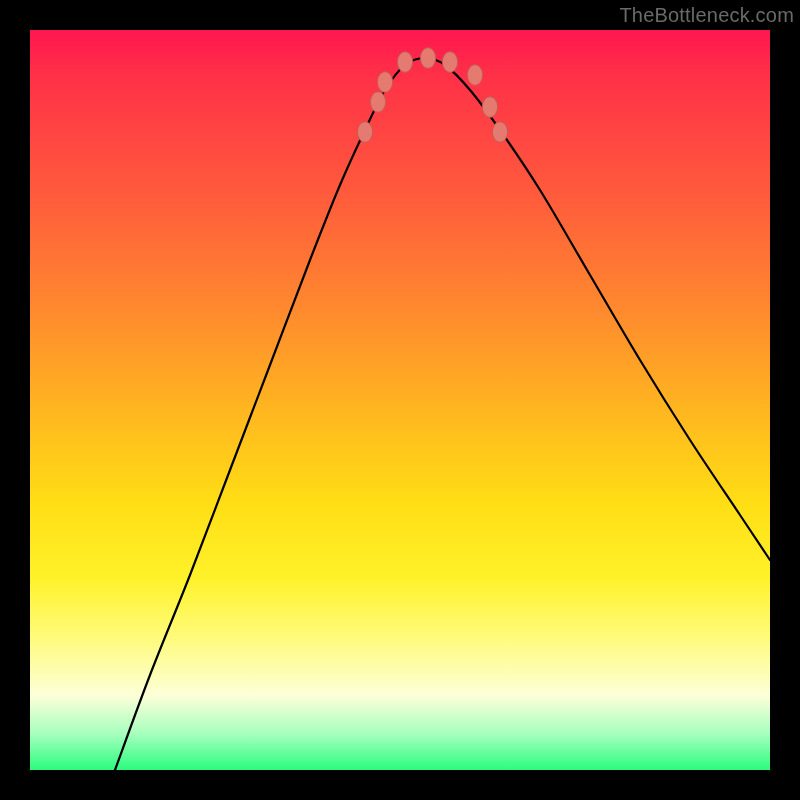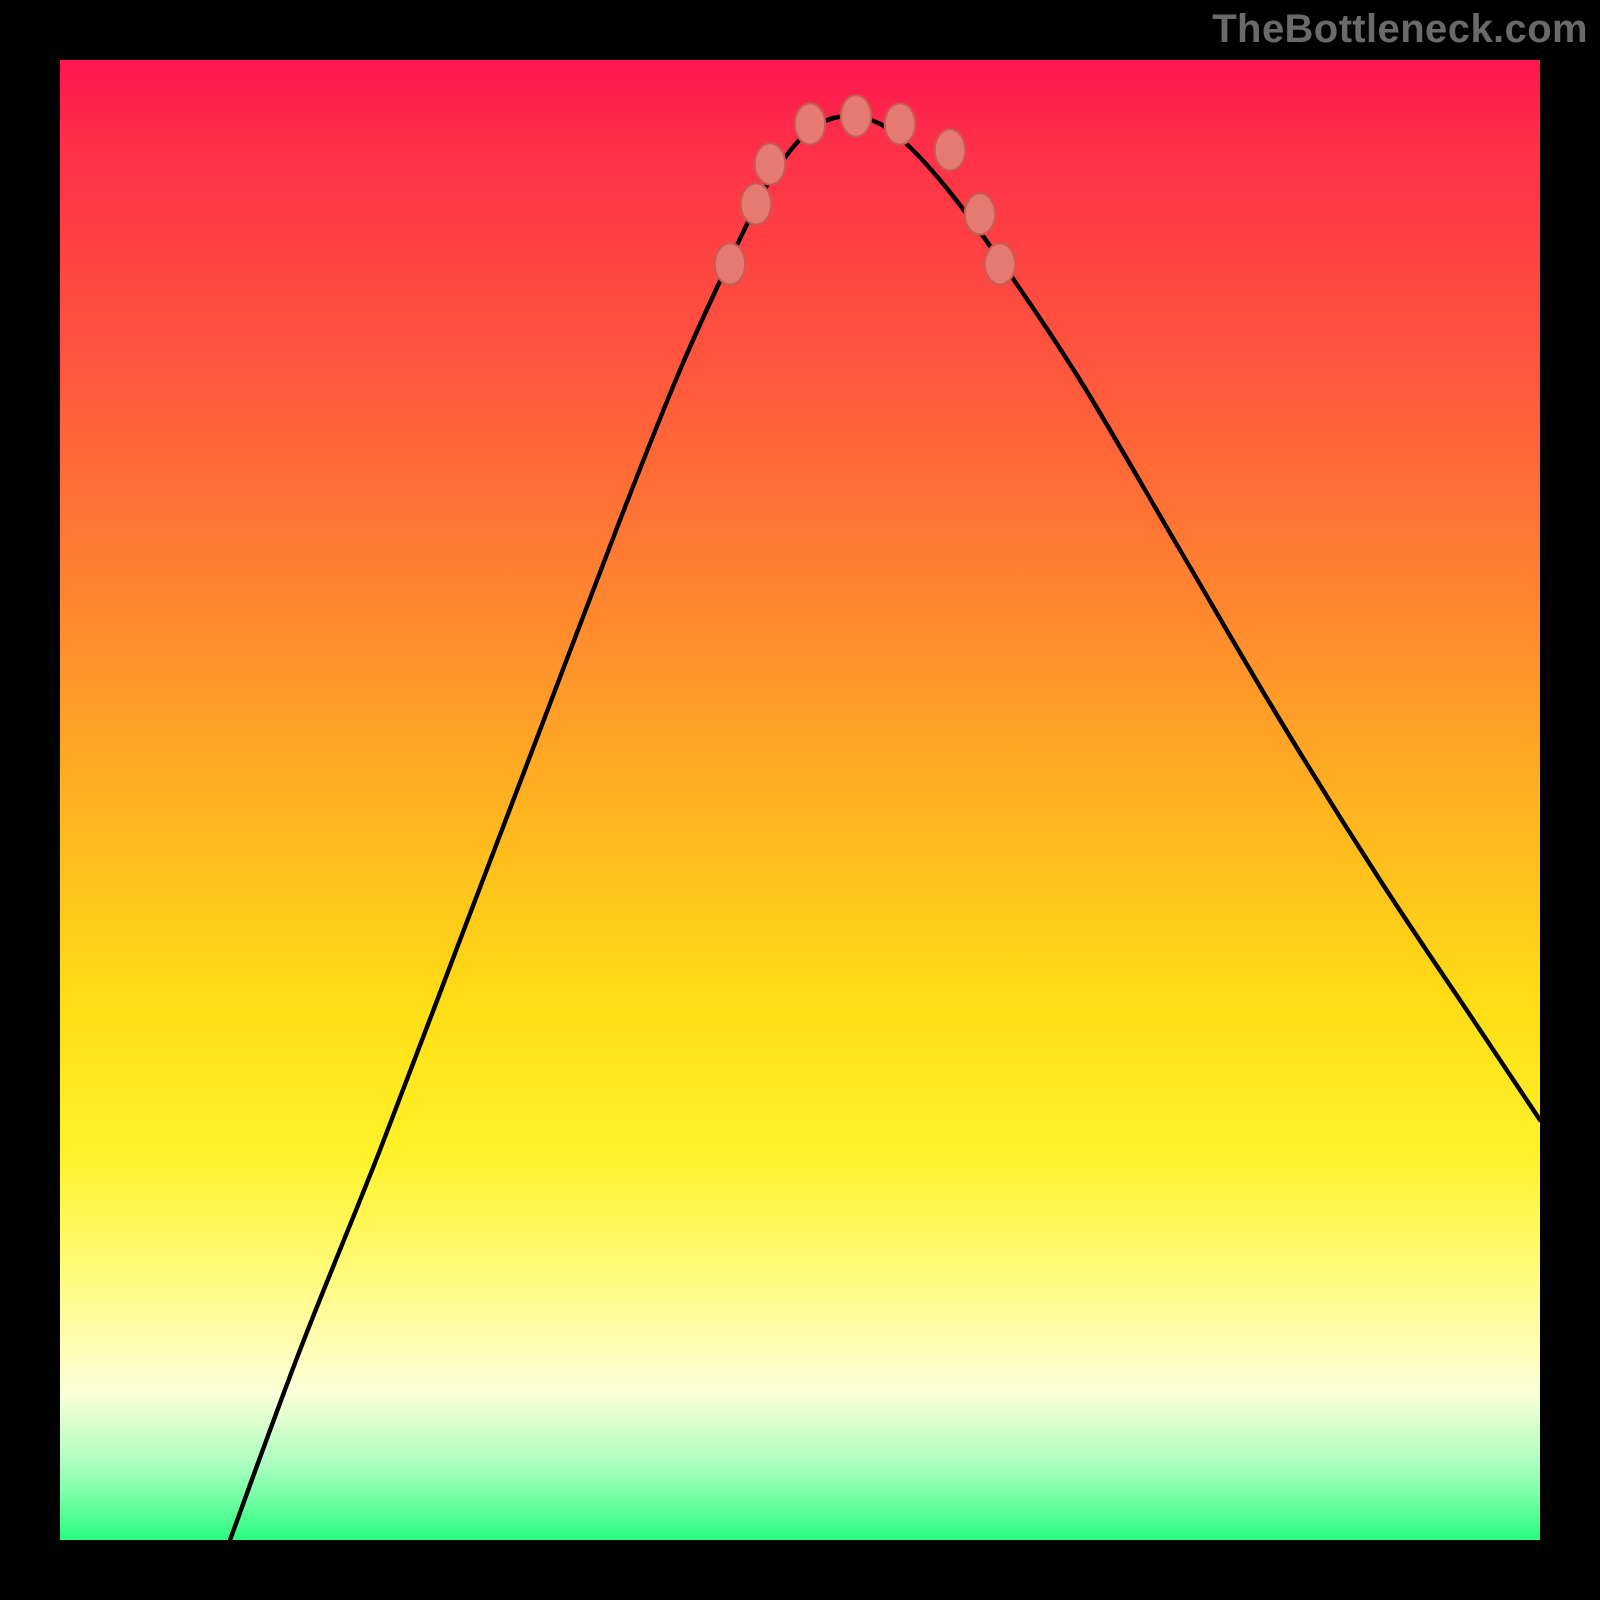--- a/index.html
+++ b/index.html
@@ -38,21 +38,21 @@
       #a9ffbf 95%,
       #2bfc7f 100%
     );
   }
   .watermark {
     position: absolute;
     top: 4px;
     right: 6px;
     color: #6a6a6a;
     font-size: 20px;
-    font-weight: 700;
+    font-weight: 400;
     letter-spacing: 0.2px;
     user-select: none;
   }
   svg.curve {
     position: absolute;
     left: 0;
     top: 0;
     width: 740px;
     height: 740px;
     overflow: visible;

